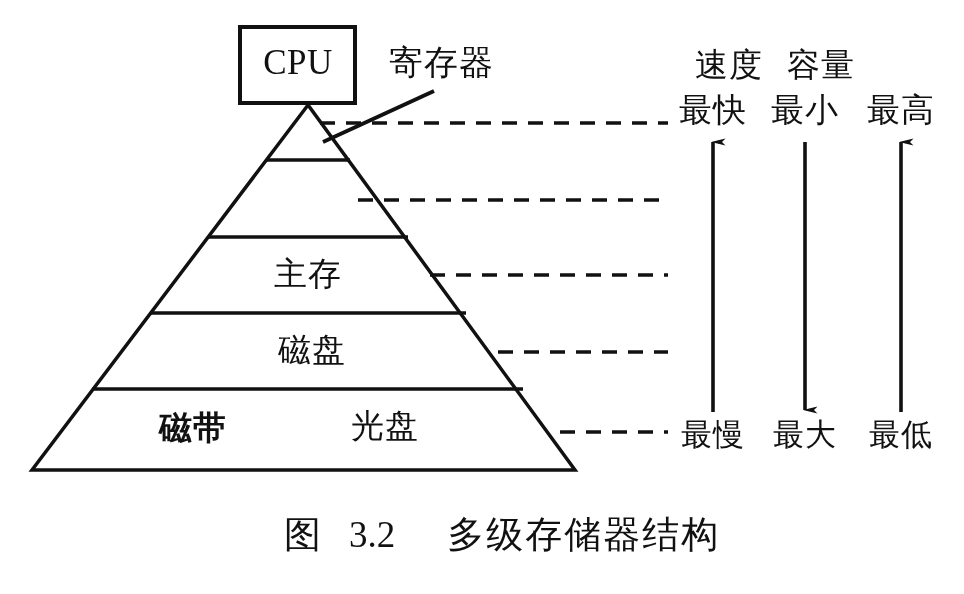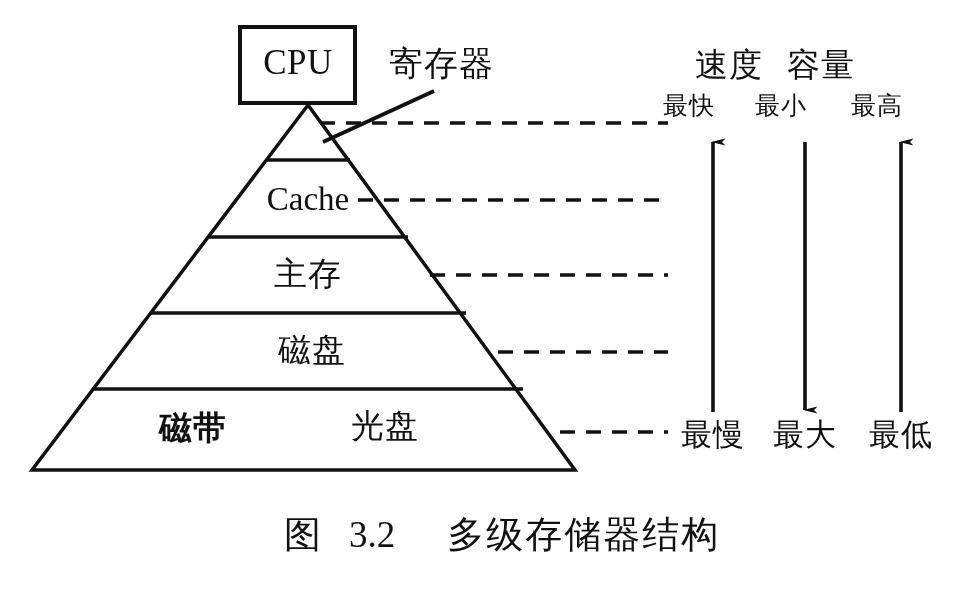--- a/index.html
+++ b/index.html
@@ -42,21 +42,21 @@
     top: 45px;
     width: 108px;
     text-align: center;
     font-size: 35px;
     letter-spacing: 0.5px;
   }
   .register-label {
     left: 369px;
     top: 46px;
     font-size: 34px;
-    font-family: Liberation Sans, sans-serif;
+    font-family: Liberation Serif, serif;
     letter-spacing: 1px;
     text-align: center;
   }
   .layer-label {
     text-align: center;
     font-size: 33px;
     font-family: "DejaVu Serif", "Liberation Serif", serif;
     letter-spacing: 1px;
   }
   .layer-cache {
@@ -88,23 +88,23 @@
     width: 130px;
   }
   .metric-head {
     font-size: 33px;
     font-family: "DejaVu Serif", "Liberation Serif", serif;
     text-align: right;
     width: 100px;
     letter-spacing: 1px;
   }
   .metric-top {
-    font-size: 25px;
-    font-family: "DejaVu Serif", "Liberation Serif", serif;
-    text-align: left;
+    font-size: 33px;
+    font-family: "DejaVu Serif", "Liberation Serif", serif;
+    text-align: center;
     width: 100px;
     letter-spacing: 1px;
   }
   .metric-bottom {
     font-size: 31px;
     font-family: "DejaVu Serif", "Liberation Serif", serif;
     text-align: center;
     width: 100px;
     letter-spacing: 1px;
   }
@@ -175,21 +175,20 @@
       <line x1="693" y1="412" x2="693" y2="142" marker-end="url(#arrow-up-head)"></line>
       <line x1="785" y1="142" x2="785" y2="410" marker-end="url(#arrow-down-head)"></line>
       <line x1="881" y1="412" x2="881" y2="142" marker-end="url(#arrow-up-head)"></line>
     </g>
   </svg>
 
   <div class="txt cpu-label">CPU</div>
 
   <div class="txt register-label">寄存器</div>
 
-  <div class="txt layer-label layer-cache">Cache</div>
   <div class="txt layer-label layer-main">主存</div>
   <div class="txt layer-label layer-disk">磁盘</div>
   <div class="txt layer-label layer-tape">磁带</div>
   <div class="txt layer-label layer-optical">光盘</div>
 
   <div class="txt metric-head col0 row-head">速度</div>
   <div class="txt metric-head col1 row-head">容量</div>
 
   <div class="txt metric-top col0 row-top">最快</div>
   <div class="txt metric-top col1 row-top">最小</div>

